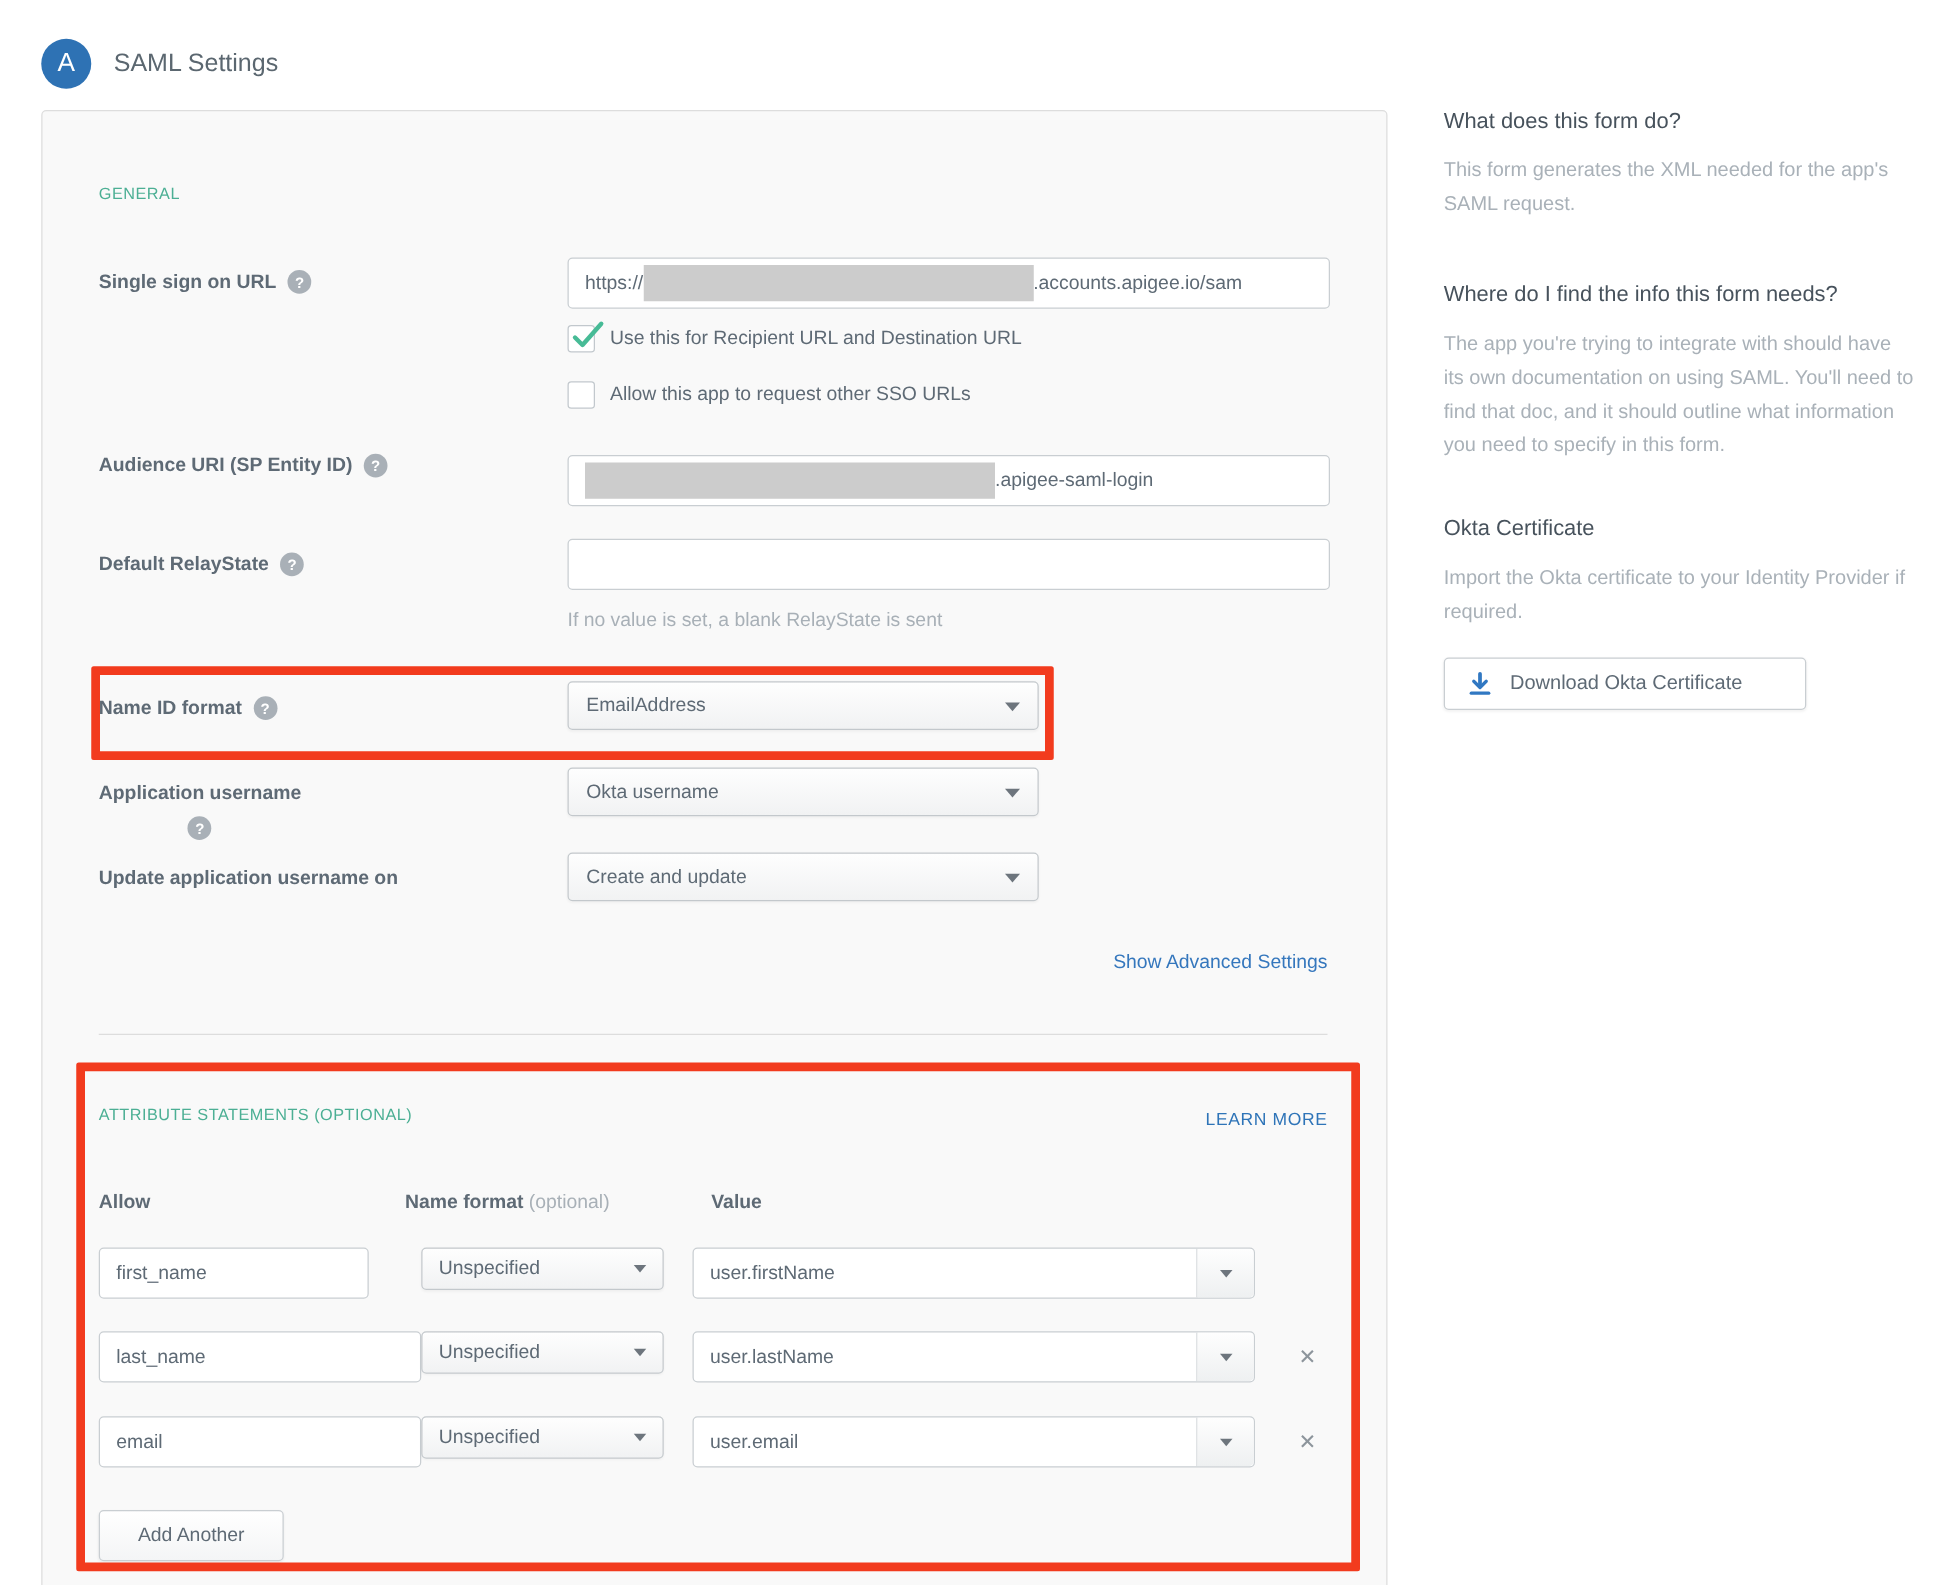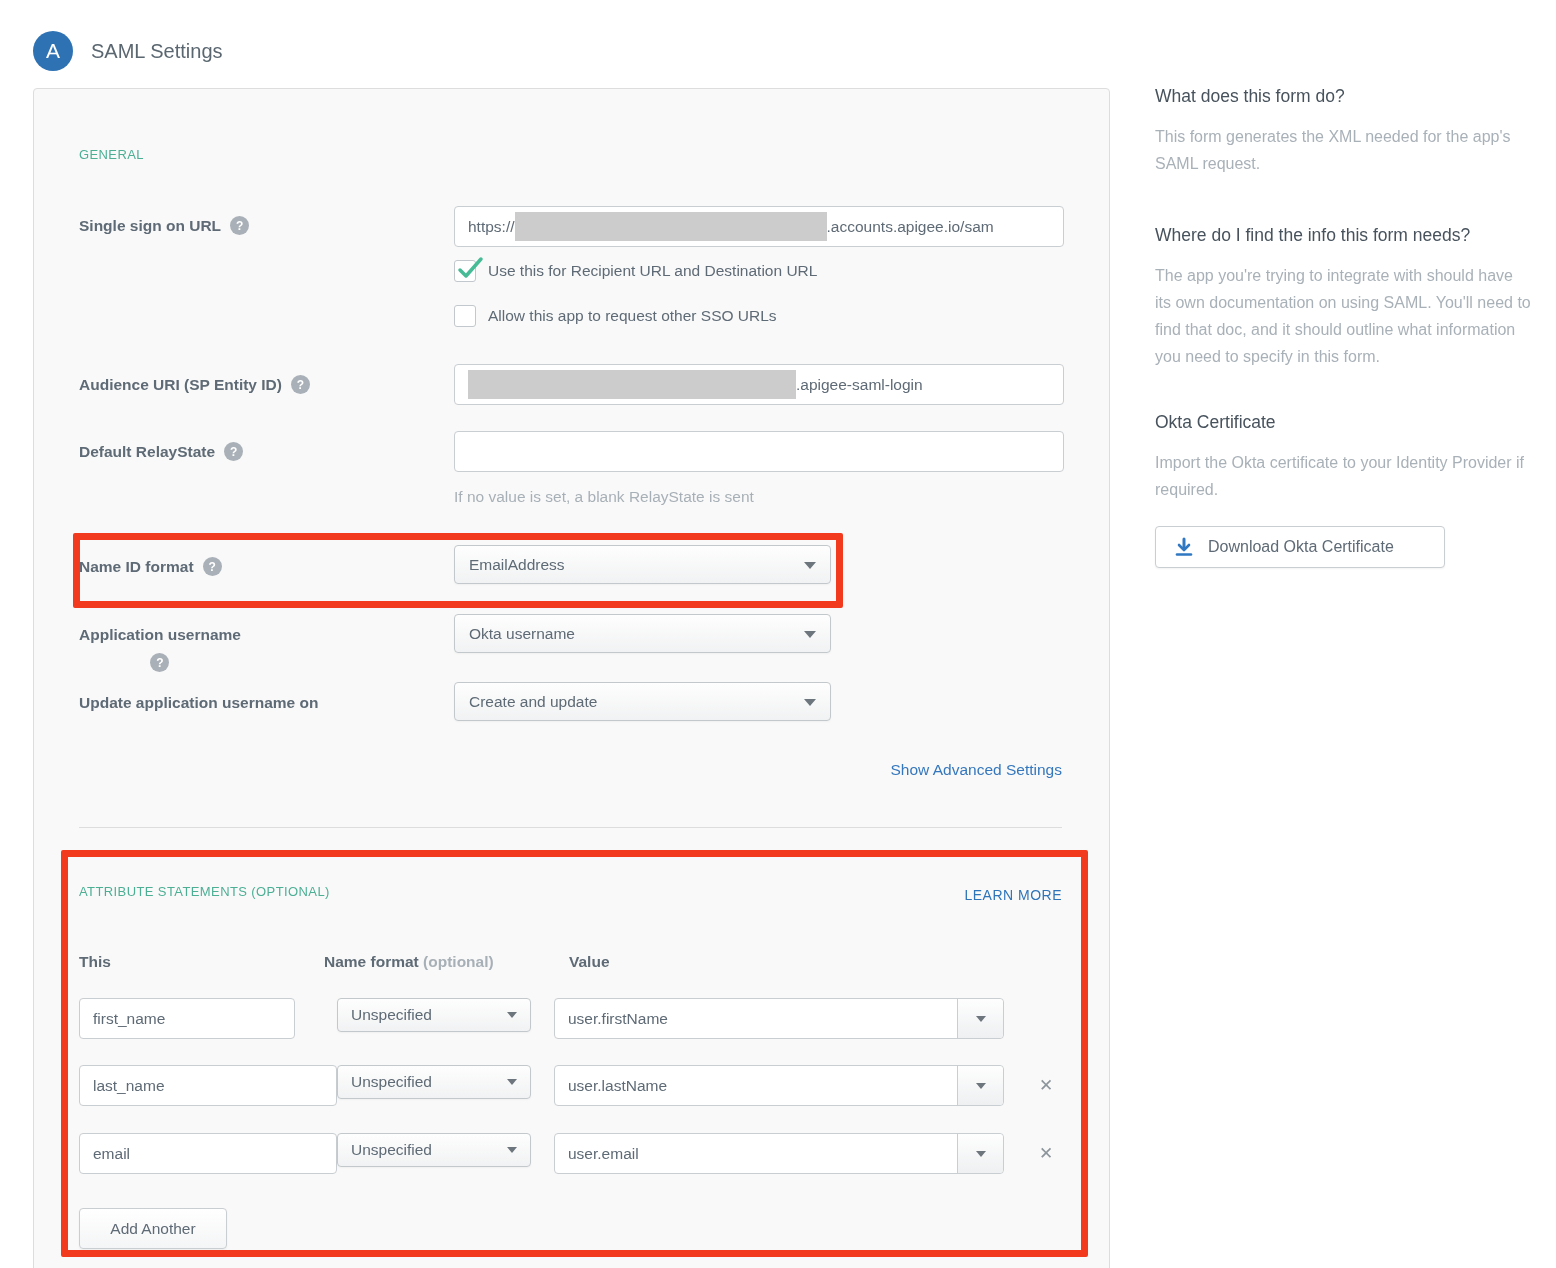--- a/index.html
+++ b/index.html
@@ -45,21 +45,21 @@
               border-top:7px solid #6d757d; }
   .hint { position:absolute; left:420px; font-size:15.5px; color:#a8b0b7; }
   .link { position:absolute; font-size:15.5px; color:#3577bd; cursor:pointer; }
   .divider { position:absolute; left:45px; right:47px; height:1px; background:#dddddd; }
 
   .hl-red { position:absolute; border:7px solid #f23b1e; border-radius:2px; pointer-events:none; }
 
   
   .learn-more { position:absolute; right:47px; font-size:14px; letter-spacing:.5px; color:#2e74b8; cursor:pointer; }
   .col-head { position:absolute; font-size:15.5px; font-weight:700; color:#5e6a75; }
-  .col-head .opt { font-weight:700; color:#a8b0b7; }
+  .col-head .opt { font-weight:400; color:#a8b0b7; }
 
   .attr-input { position:absolute; height:41px; background:#fff; border:1px solid #c9ced2;
                 border-radius:4px; display:flex; align-items:center; padding:0 13px;
                 font-size:15.5px; color:#5e6a75; }
   .attr-dd { position:absolute; height:34px; background:linear-gradient(#fefefe,#f1f2f3);
              border:1px solid #c3c8cc; border-radius:4px; box-shadow:0 1px 2px rgba(0,0,0,.04);
              display:flex; align-items:center; padding:0 13px; font-size:15.5px; color:#5e6a75; }
   .attr-dd::after { content:""; position:absolute; right:13px; top:50%; margin-top:-3px;
              border-left:5px solid transparent; border-right:5px solid transparent;
              border-top:6px solid #6d757d; }
@@ -119,21 +119,21 @@
         </svg>
       </span>
       <span class="chklabel">Use this for Recipient URL and Destination URL</span>
     </div>
 
     <div class="chkrow" style="top:216px;">
       <span class="chkbox"></span>
       <span class="chklabel">Allow this app to request other SSO URLs</span>
     </div>
 
-    <div class="form-label" style="top:286px;">
+    <div class="form-label" style="top:274px;">
       <span>Audience URI (SP Entity ID)</span>
       <span class="help"></span>
     </div>
     <div class="tbox" style="top:275px;">
       <span class="redact" style="width:328px;"></span>
       <span>.apigee-saml-login</span>
     </div>
 
     <div class="form-label" style="top:353px;">
       <span>Default RelayState</span>
@@ -168,21 +168,21 @@
       <span>Create and update</span>
     </div>
 
     <div class="link" style="top:672px; right:47px;">Show Advanced Settings</div>
 
     <div class="divider" style="top:738px;"></div>
 
     <div class="section-heading" style="left:45px; top:795px;">ATTRIBUTE STATEMENTS (OPTIONAL)</div>
     <div class="learn-more" style="top:798px;">LEARN MORE</div>
 
-    <div class="col-head" style="left:45px; top:864px;">This</div>
+    <div class="col-head" style="left:45px; top:864px;">Allow</div>
     <div class="col-head" style="left:290px; top:864px;">
       <span>Name format</span>
       <span class="opt">(optional)</span>
     </div>
     <div class="col-head" style="left:535px; top:864px;">Value</div>
 
     <div class="attr-input" style="left:45px; top:909px; width:216px;">
       <span>first_name</span>
     </div>
     <div class="attr-dd" style="left:303px; top:909px; width:194px;">

